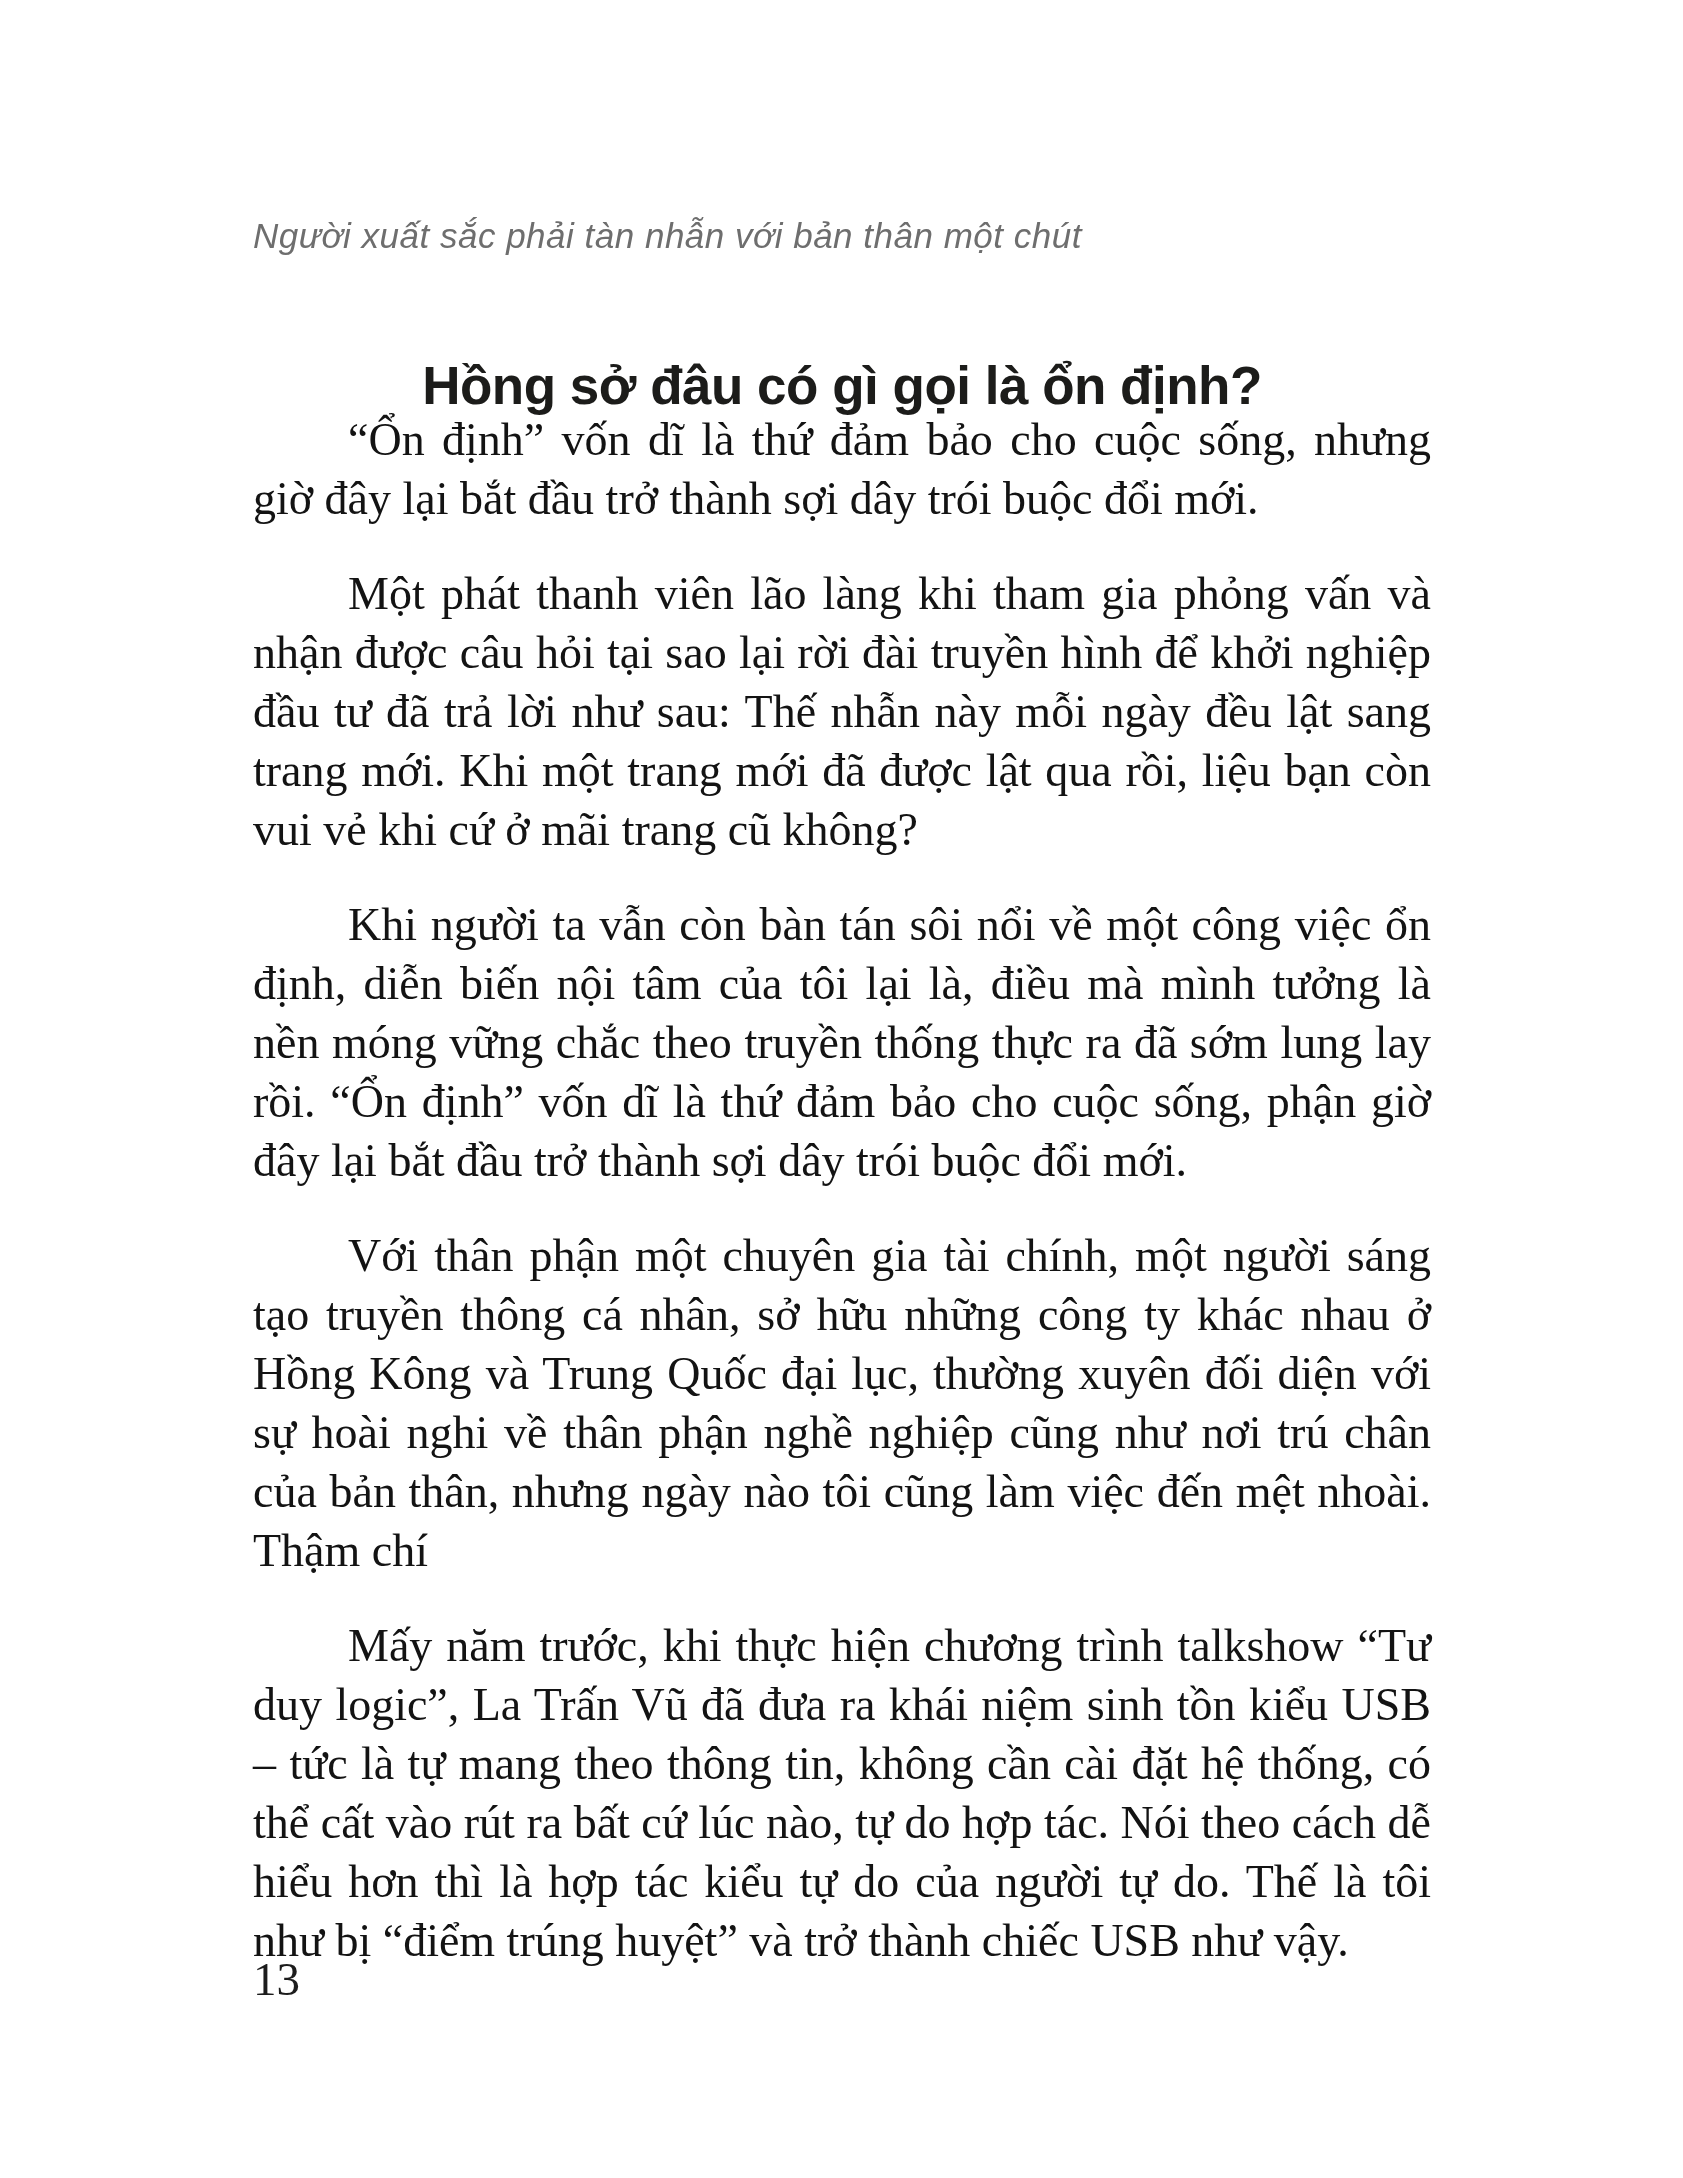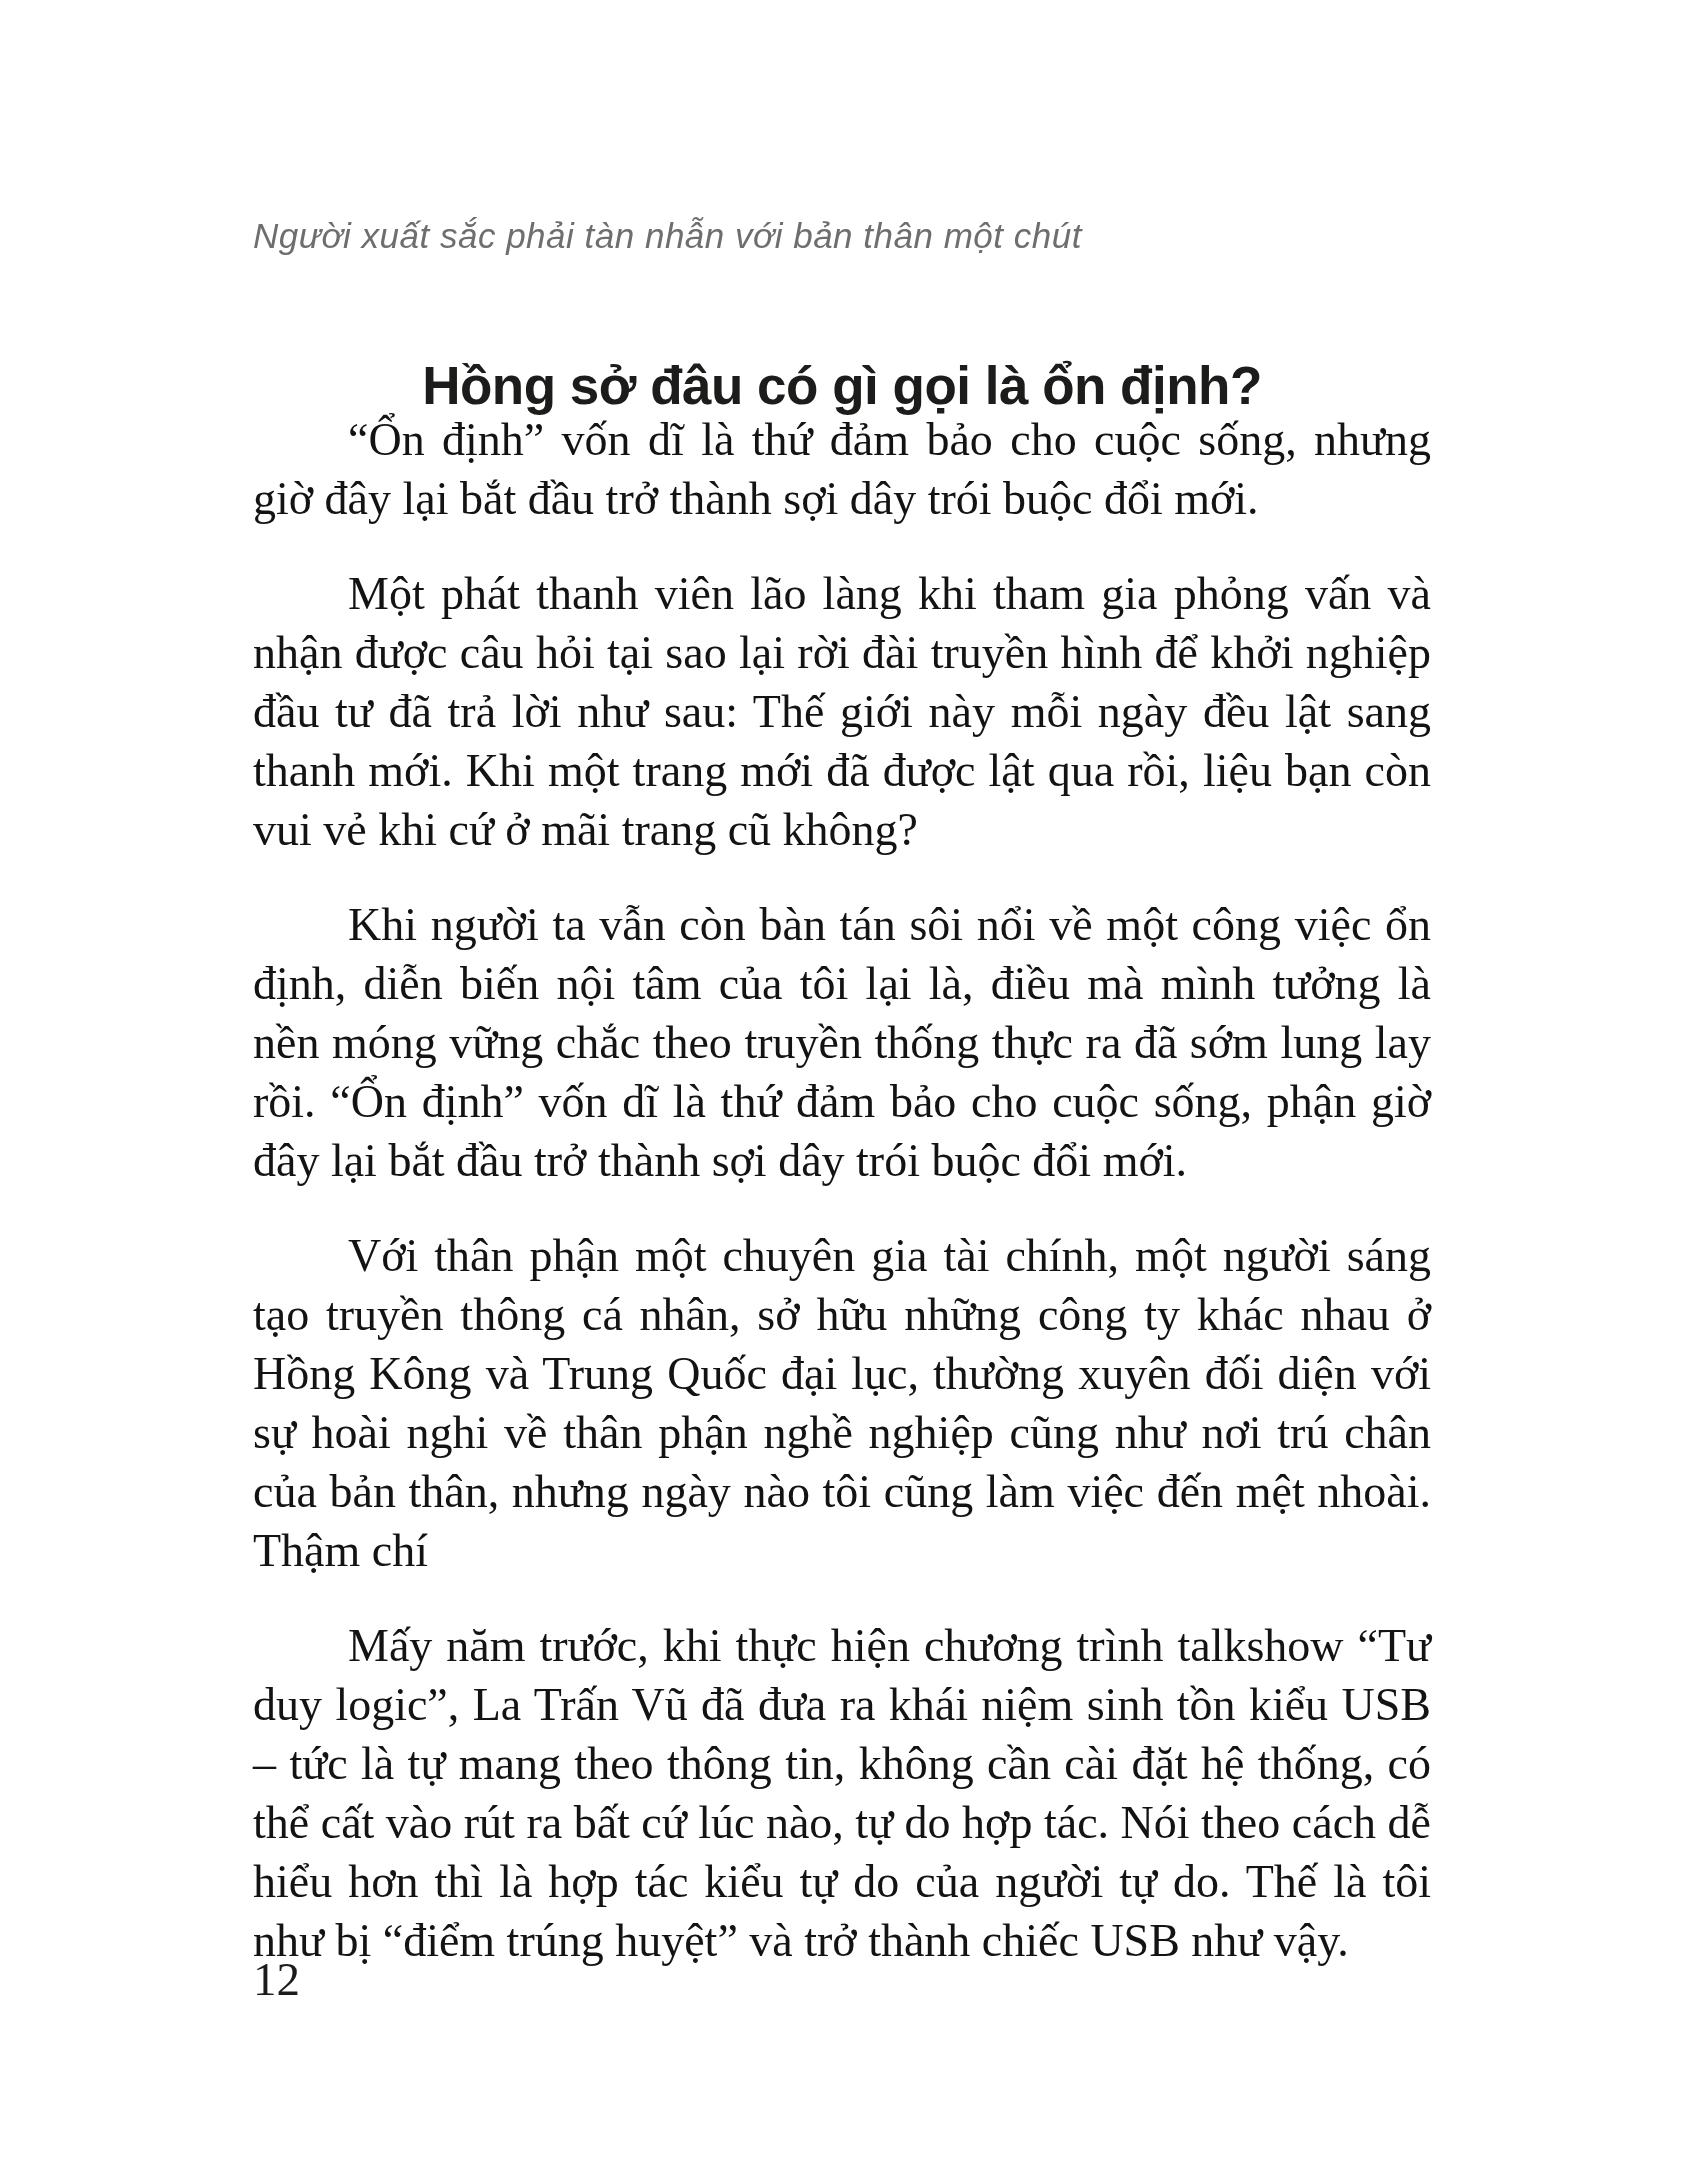--- a/index.html
+++ b/index.html
@@ -68,22 +68,22 @@
 <body>
 
 <div class="page">
 
   <div class="running-head">Người xuất sắc phải tàn nhẫn với bản thân một chút</div>
 
   <h1 class="chapter-title">Hồng sở đâu có gì gọi là ổn định?</h1>
 
   <div class="body-text">
     <p>“Ổn định” vốn dĩ là thứ đảm bảo cho cuộc sống, nhưng giờ đây lại bắt đầu trở thành sợi dây trói buộc đổi mới.</p>
-    <p>Một phát thanh viên lão làng khi tham gia phỏng vấn và nhận được câu hỏi tại sao lại rời đài truyền hình để khởi nghiệp đầu tư đã trả lời như sau: Thế giới này mỗi ngày đều lật sang thanh mới. Khi một trang mới đã được lật qua rồi, liệu bạn còn vui vẻ khi cứ ở mãi trang cũ không?</p>
+    <p>Một phát thanh viên lão làng khi tham gia phỏng vấn và nhận được câu hỏi tại sao lại rời đài truyền hình để khởi nghiệp đầu tư đã trả lời như sau: Thế nhẫn này mỗi ngày đều lật sang trang mới. Khi một trang mới đã được lật qua rồi, liệu bạn còn vui vẻ khi cứ ở mãi trang cũ không?</p>
     <p>Khi người ta vẫn còn bàn tán sôi nổi về một công việc ổn định, diễn biến nội tâm của tôi lại là, điều mà mình tưởng là nền móng vững chắc theo truyền thống thực ra đã sớm lung lay rồi. “Ổn định” vốn dĩ là thứ đảm bảo cho cuộc sống, phận giờ đây lại bắt đầu trở thành sợi dây trói buộc đổi mới.</p>
     <p>Với thân phận một chuyên gia tài chính, một người sáng tạo truyền thông cá nhân, sở hữu những công ty khác nhau ở Hồng Kông và Trung Quốc đại lục, thường xuyên đối diện với sự hoài nghi về thân phận nghề nghiệp cũng như nơi trú chân của bản thân, nhưng ngày nào tôi cũng làm việc đến mệt nhoài. Thậm chí</p>
     <p>Mấy năm trước, khi thực hiện chương trình talkshow “Tư duy logic”, La Trấn Vũ đã đưa ra khái niệm sinh tồn kiểu USB – tức là tự mang theo thông tin, không cần cài đặt hệ thống, có thể cất vào rút ra bất cứ lúc nào, tự do hợp tác. Nói theo cách dễ hiểu hơn thì là hợp tác kiểu tự do của người tự do. Thế là tôi như bị “điểm trúng huyệt” và trở thành chiếc USB như vậy.</p>
   </div>
 
-  <div class="page-number">12</div>
+  <div class="page-number">13</div>
 
 </div>
 
 
 </body></html>

